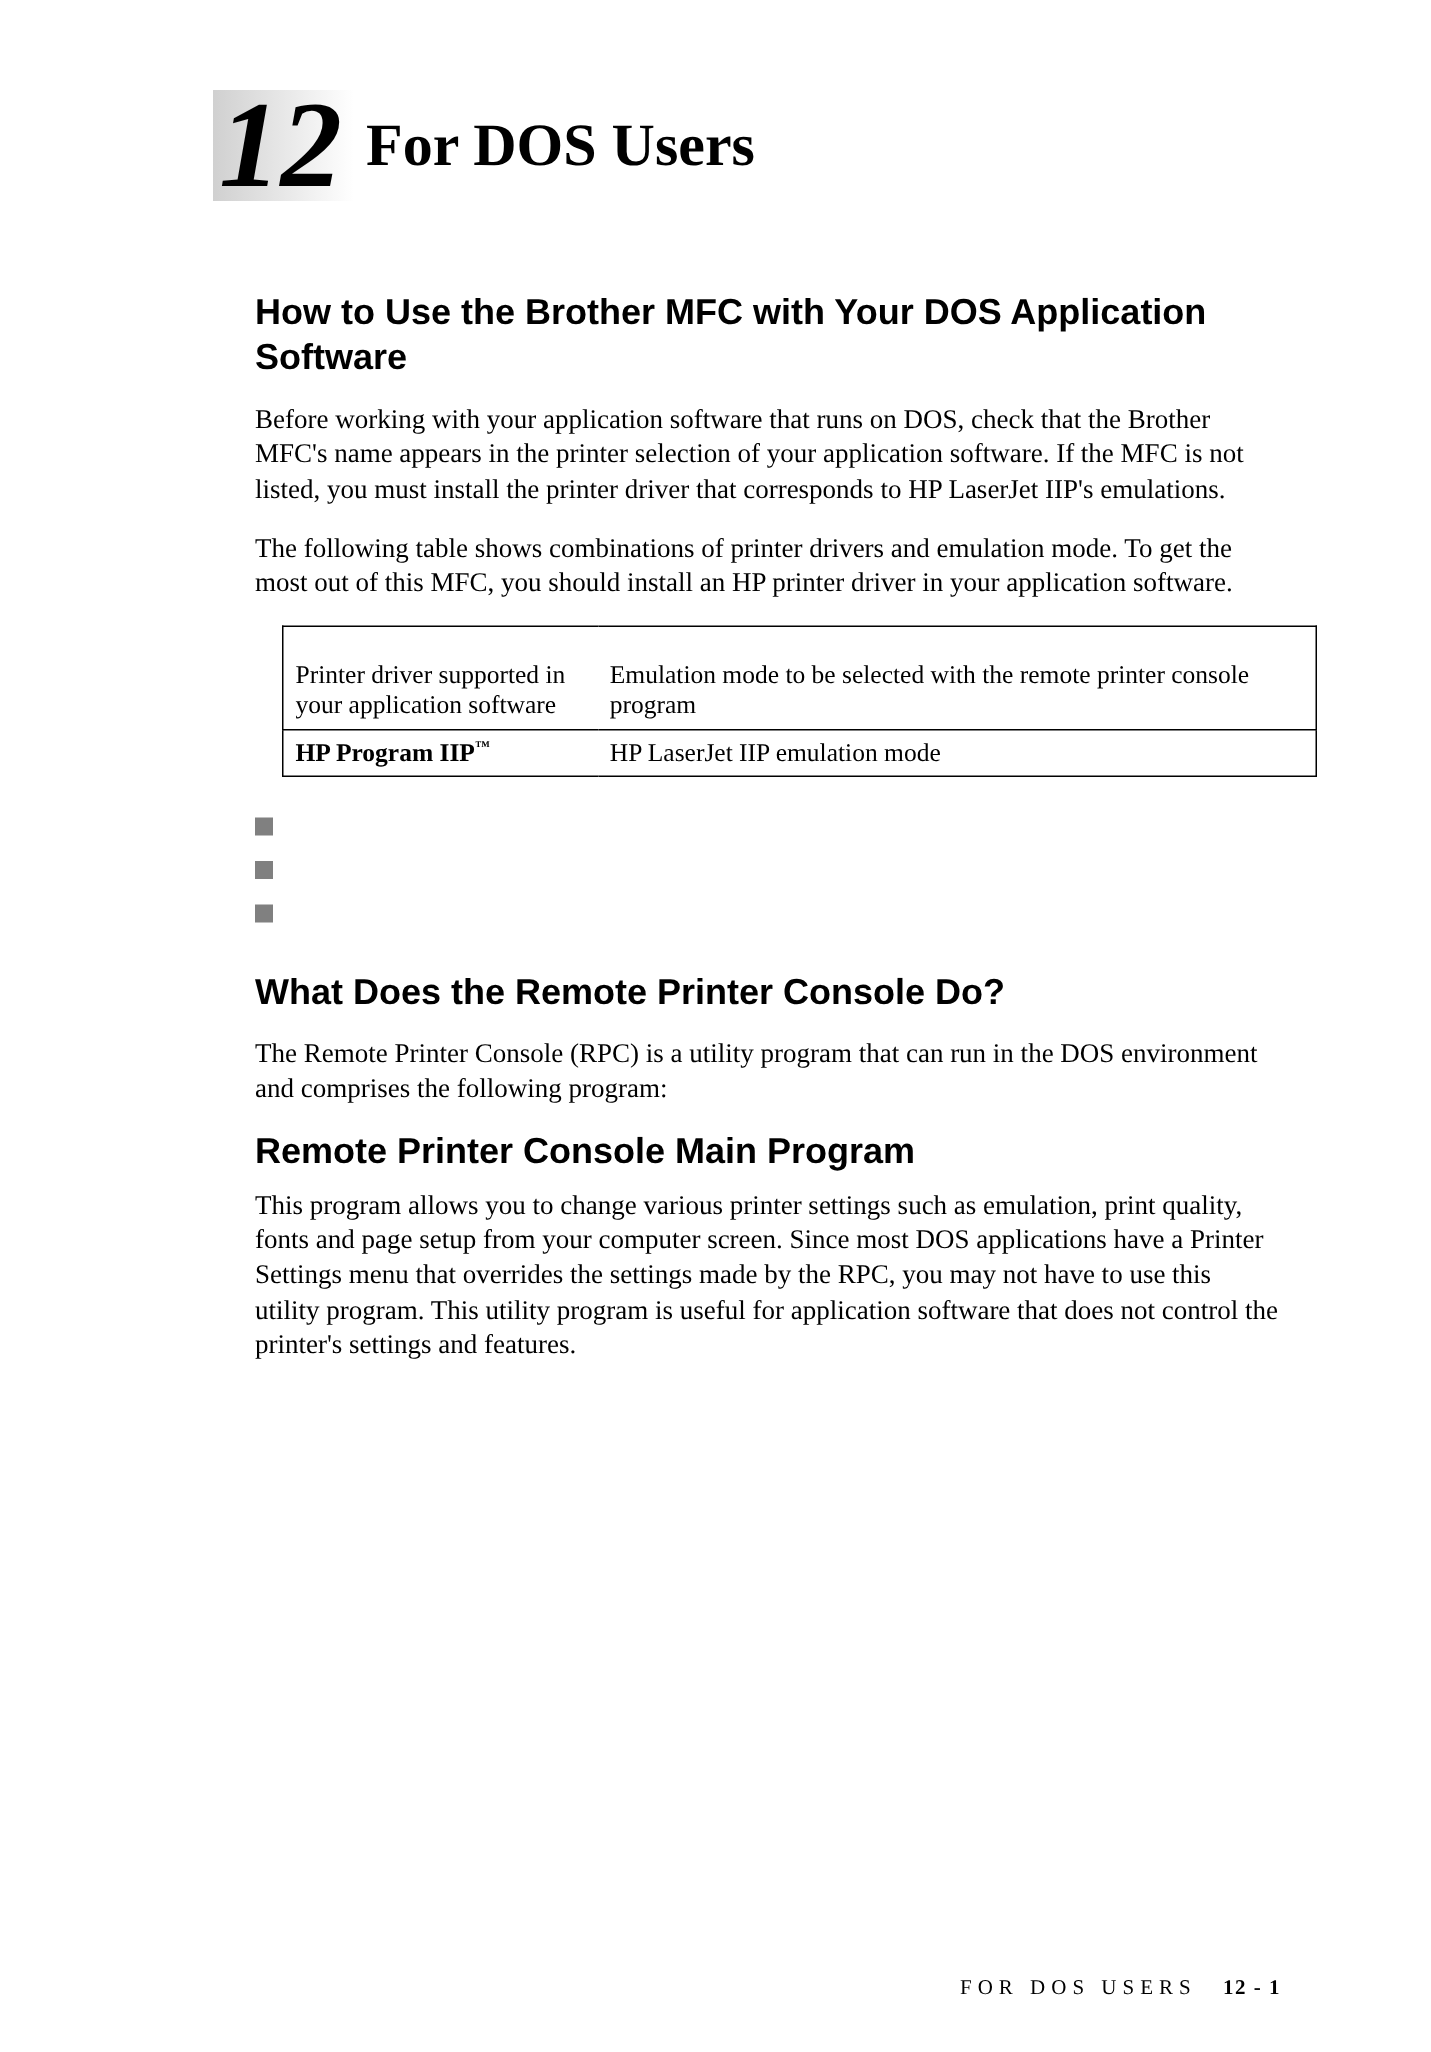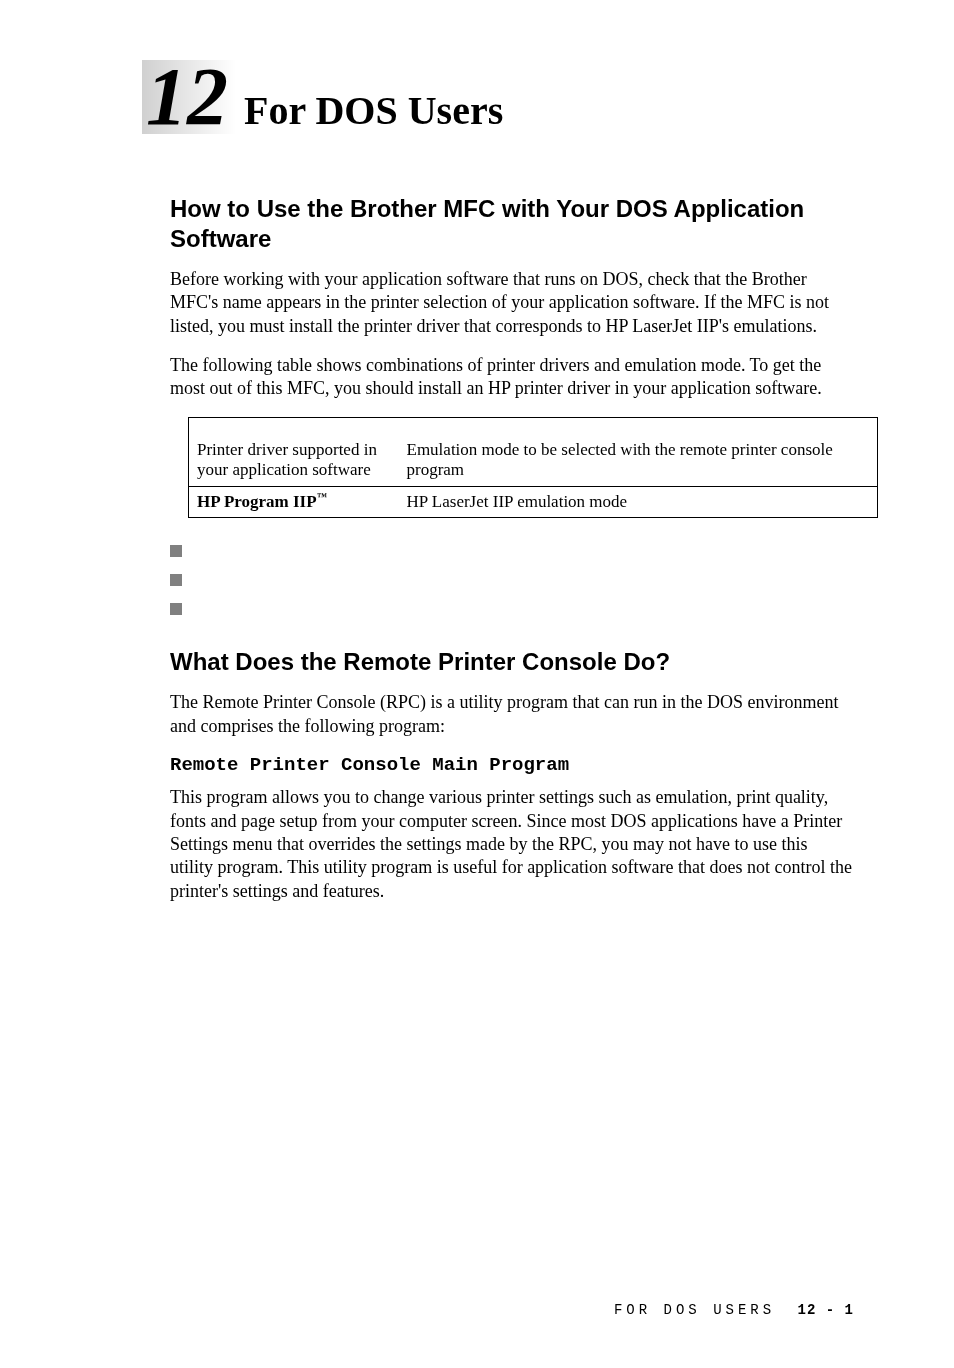--- a/index.html
+++ b/index.html
@@ -10,21 +10,21 @@
     body {
       font-family: 'Times New Roman', Times, serif;
       width: 954px;
       height: 1368px;
       background: white;
       padding: 60px 100px 50px 100px;
       position: relative;
     }
     .chapter-header {
       display: flex;
-      align-items: flex-end;
+      align-items: center;
       margin-bottom: 60px;
       padding-left: 42px;
     }
     .chapter-number {
       font-size: 82px;
       font-weight: bold;
       font-style: italic;
       font-family: 'Times New Roman', Times, serif;
       color: #000;
       position: relative;
@@ -96,31 +96,31 @@
     }
     .bullet-square {
       width: 12px;
       height: 12px;
       background: #808080;
       margin-right: 8px;
       margin-top: 5px;
       flex-shrink: 0;
     }
     .subsection-heading {
-      font-family: Liberation Mono, monospace;
-      font-size: 19px;
+      font-family: Liberation Sans, sans-serif;
+      font-size: 24px;
       font-weight: bold;
       margin-left: 70px;
       margin-bottom: 10px;
     }
     .page-footer {
       position: absolute;
-      bottom: 50px;
+      bottom: 34px;
       right: 100px;
-      font-family: Liberation Mono, monospace;
+      font-family: Liberation Serif, serif;
       font-size: 14px;
       letter-spacing: 4px;
     }
     .page-footer .page-num {
       font-weight: bold;
       letter-spacing: 1px;
       margin-left: 10px;
     }
     .section-spacing {
       margin-top: 32px;

